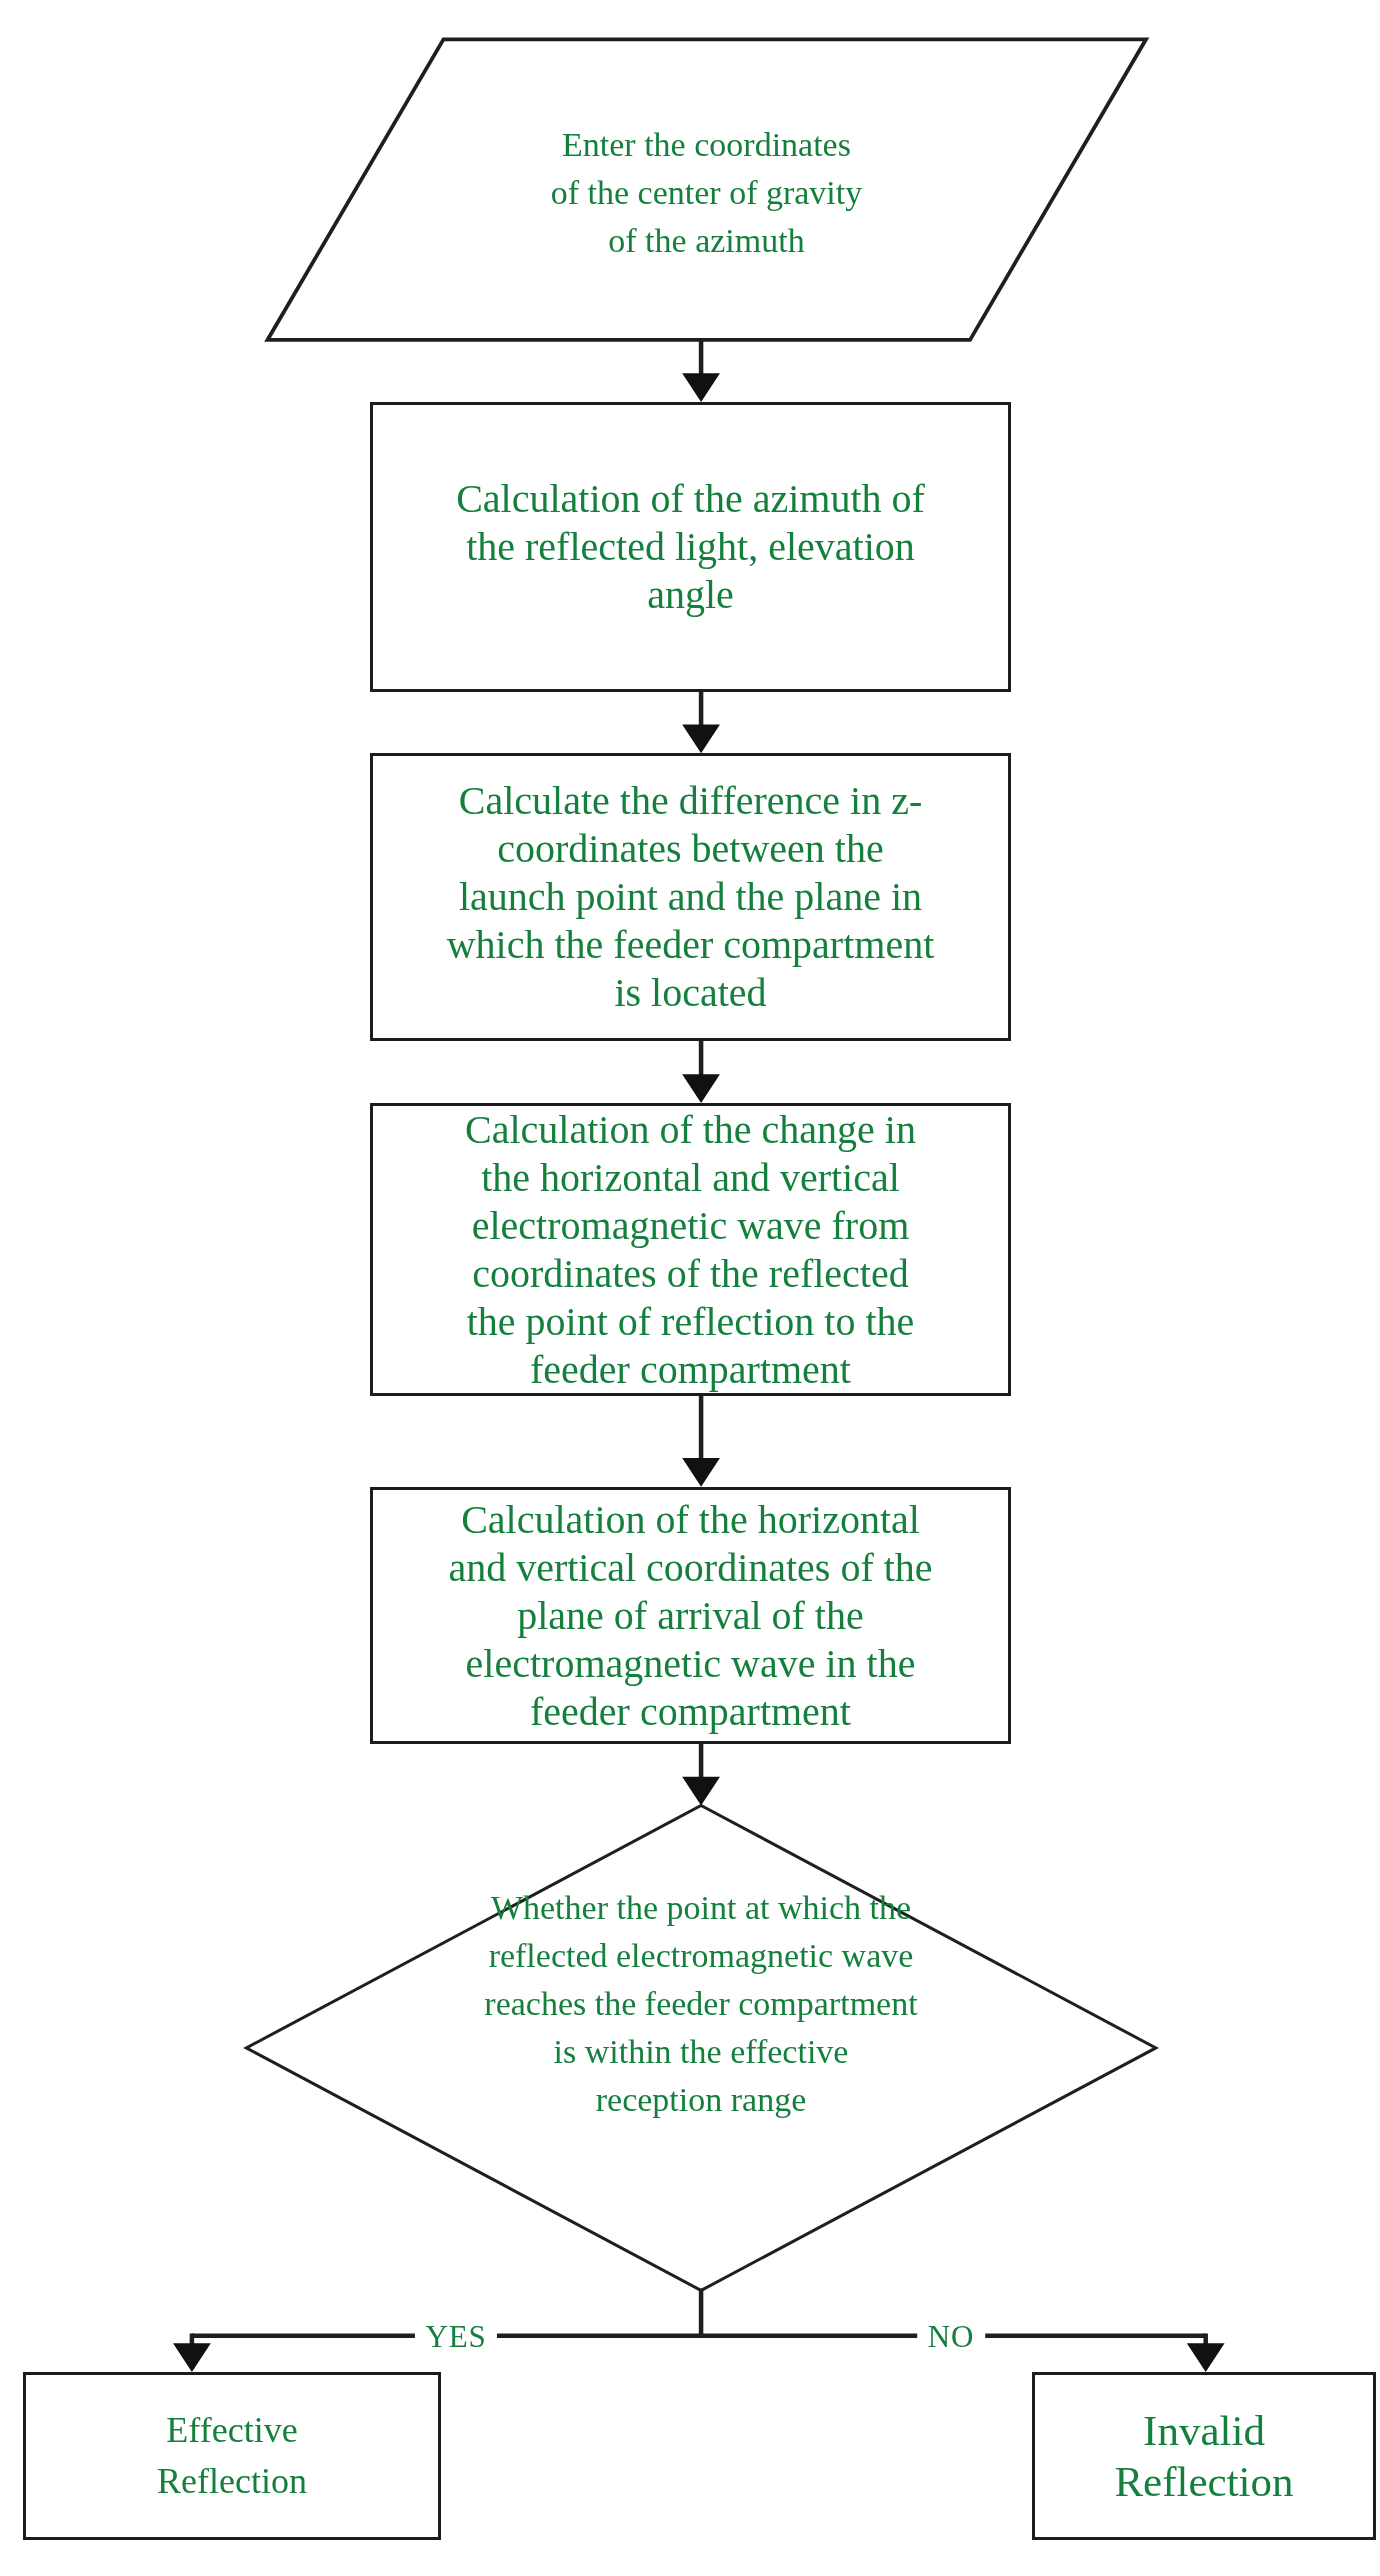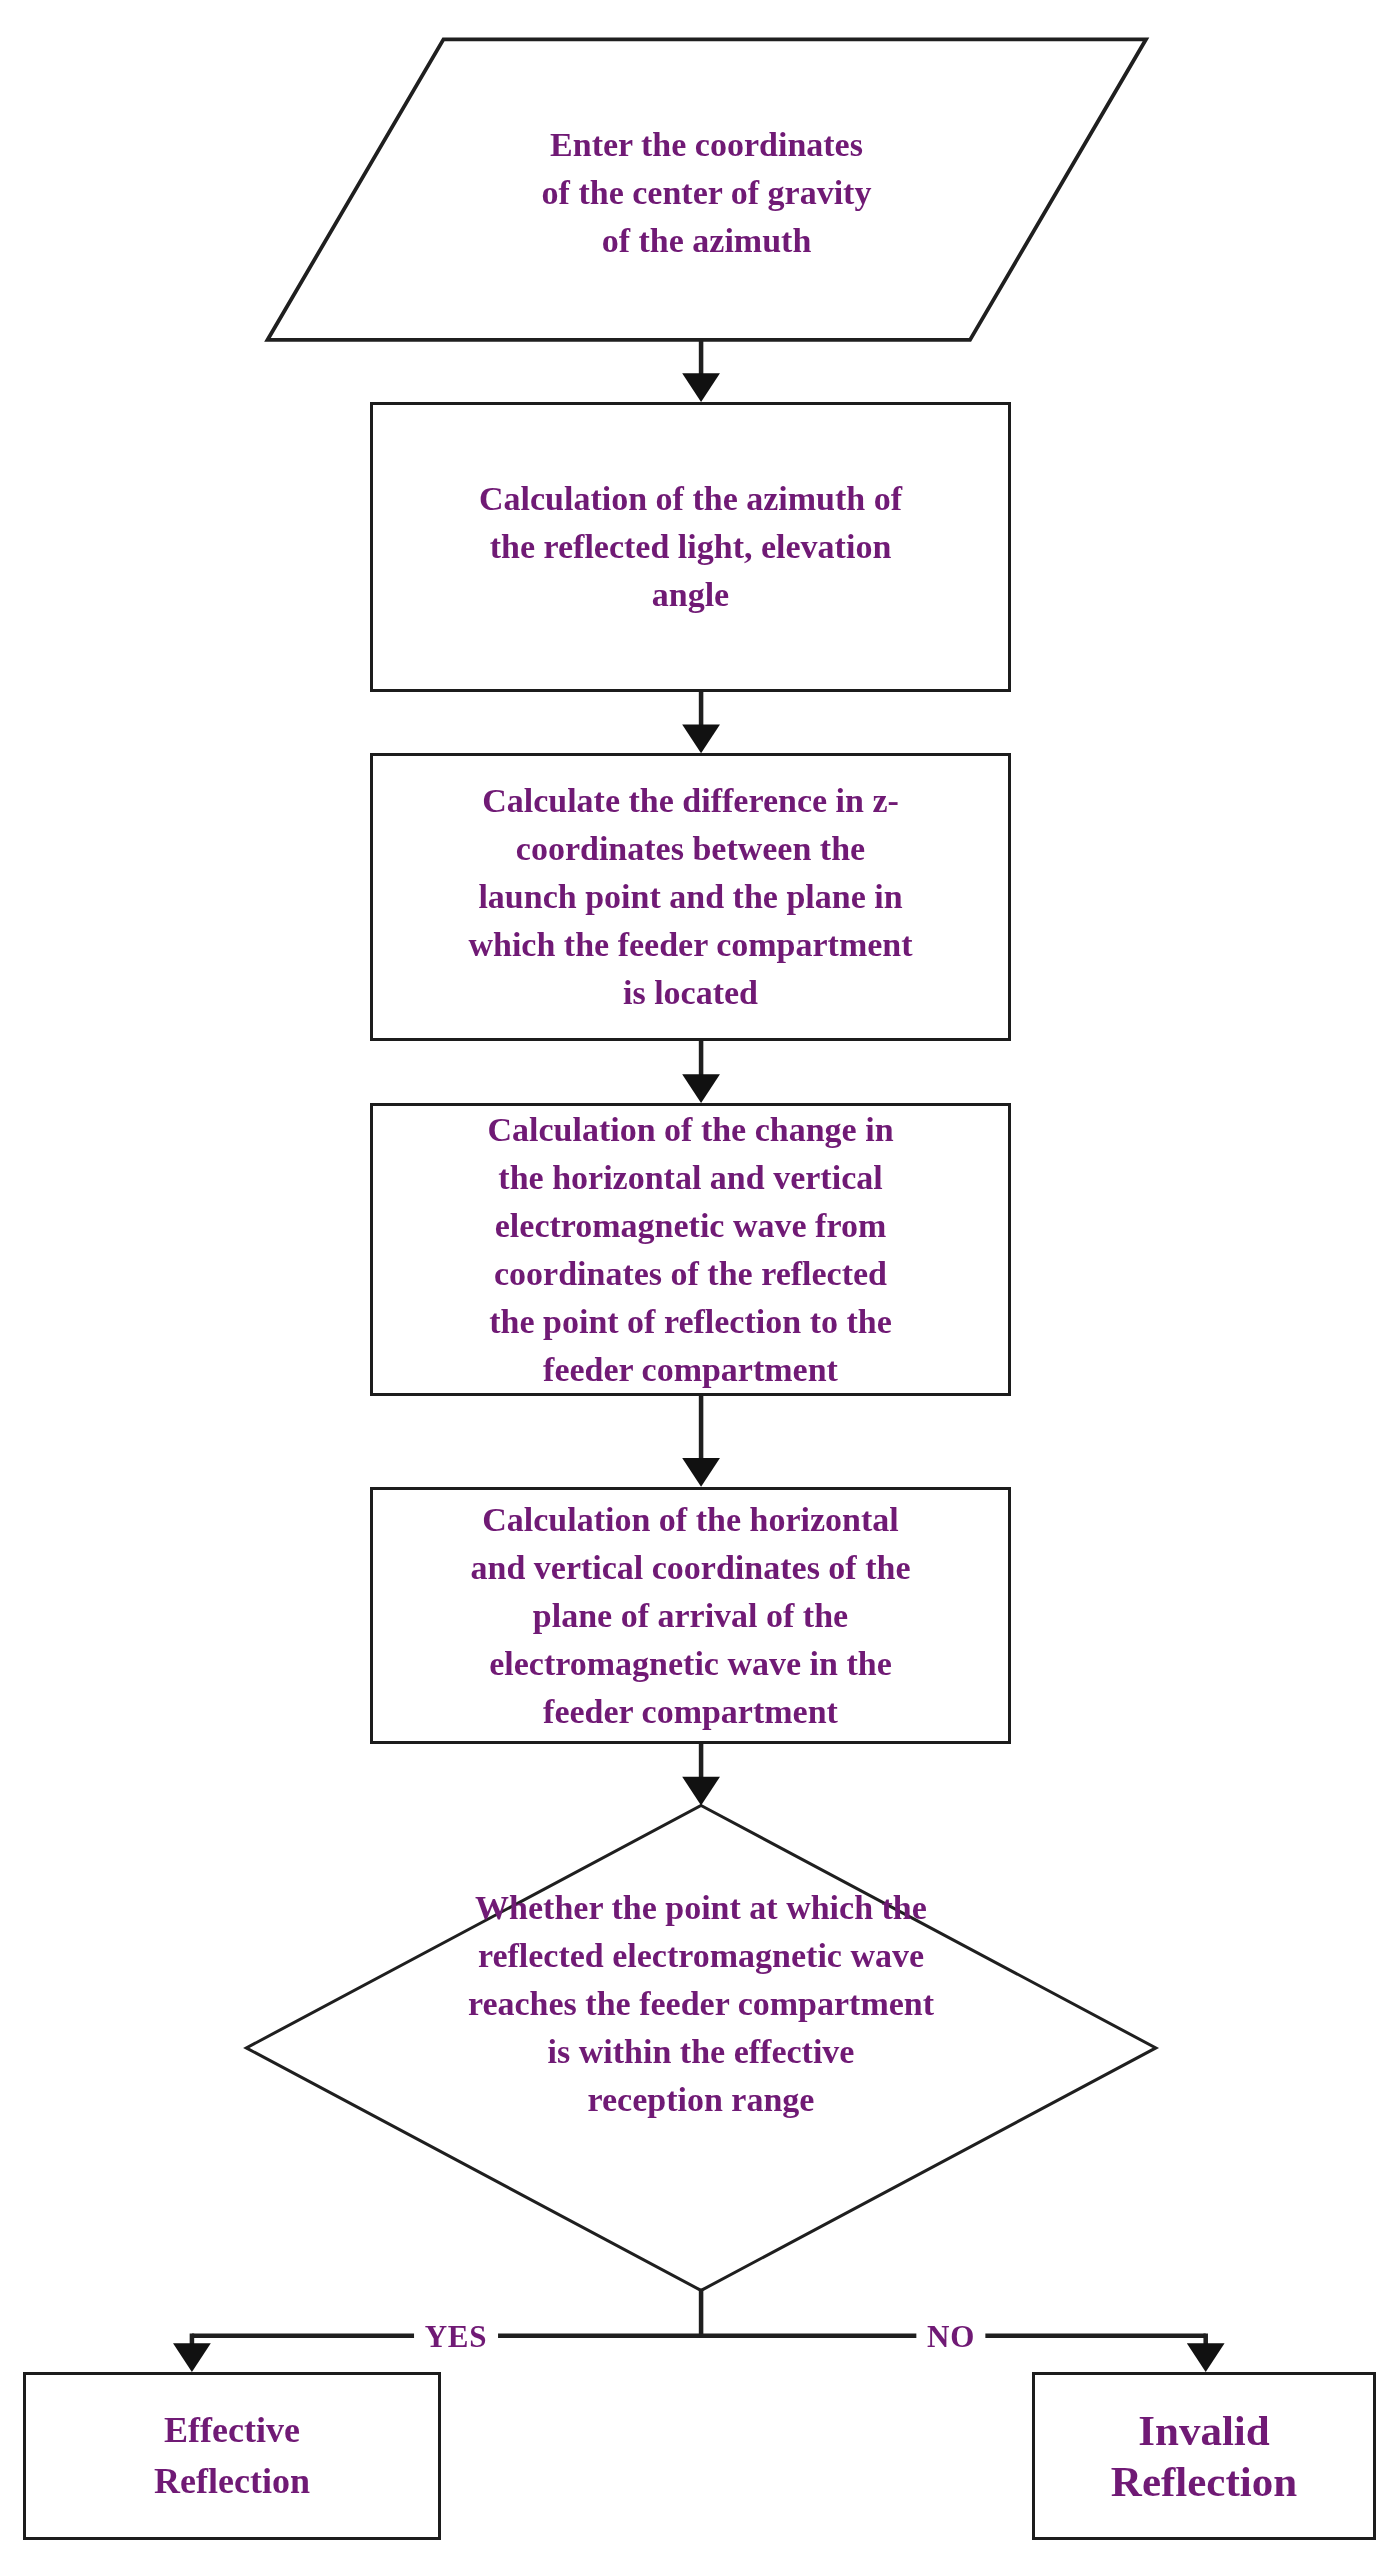--- a/index.html
+++ b/index.html
@@ -20,40 +20,40 @@
     position: absolute;
     left: 0;
     top: 0;
     width: 1381px;
     height: 2576px;
     z-index: 1;
   }
   .node-text, .box, .flow-label {
     position: absolute;
     z-index: 2;
-    font-weight: 700;
-    color: #701a75;
+    font-weight: 400;
+    color: #15803d;
   }
   .node-text {
     display: flex;
     flex-direction: column;
     justify-content: center;
     align-items: center;
     font-size: 34px;
     line-height: 48px;
   }
   .box {
     box-sizing: border-box;
     border: 3.8px solid #1c1c1c;
     background: #ffffff;
     display: flex;
     flex-direction: column;
     justify-content: center;
     align-items: center;
-    font-size: 34px;
+    font-size: 40px;
     line-height: 48px;
   }
   .box .inner {
     display: flex;
     flex-direction: column;
     justify-content: center;
     align-items: center;
     width: 100%;
   }
   .rect1 { left: 370px; top: 402px;  width: 641px; height: 290px; }

